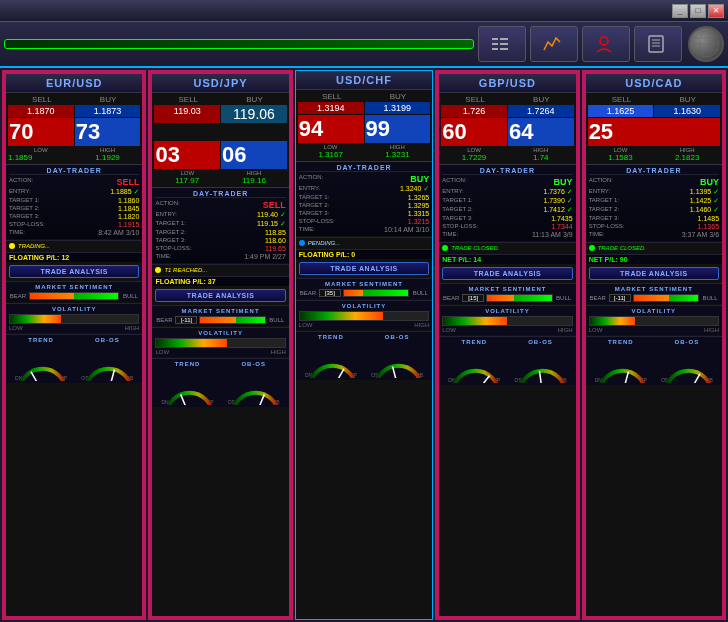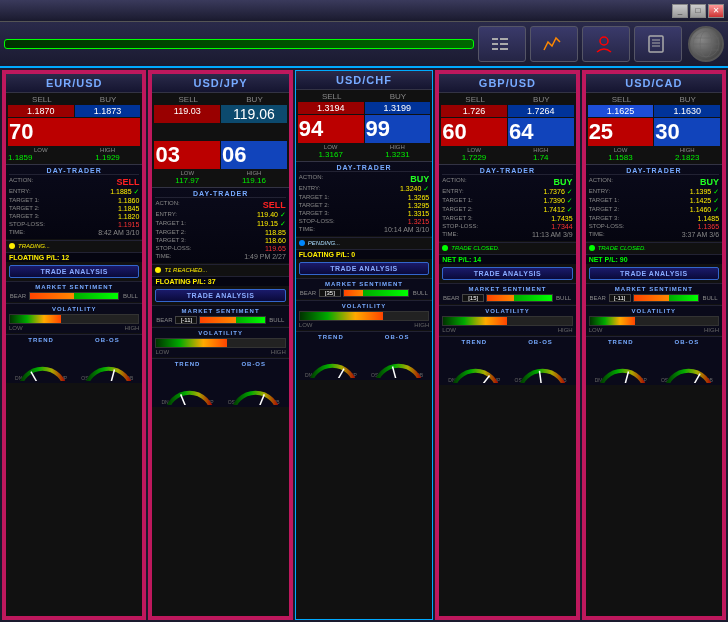--- a/index.html
+++ b/index.html
@@ -399,20 +399,21 @@
       <div class="sell-buy-labels">
         <span>SELL</span>
         <span>BUY</span>
       </div>
       <div style="display:flex;gap:1px;margin-bottom:1px;">
         <div style="flex:1;text-align:center;font-size:9px;padding:1px;background:#990000;color:#fff;">1.1870</div>
         <div style="flex:1;text-align:center;font-size:9px;padding:1px;background:#003399;color:#fff;">1.1873</div>
       </div>
       <div class="price-big-row">
         <div class="price-big sell">70</div>
+        <div class="price-big buy">73</div>
       </div>
       <div style="display:flex;gap:1px;margin-top:1px;">
         <div style="flex:1;text-align:center;font-size:6px;color:#888;">LOW</div>
         <div style="flex:1;text-align:center;font-size:6px;color:#888;">HIGH</div>
       </div>
       <div style="display:flex;gap:1px;">
         <div style="flex:1;font-size:8px;color:#00ee00;">1.1859</div>
         <div style="flex:1;text-align:center;font-size:8px;color:#00ee00;">1.1929</div>
       </div>
     </div>
@@ -982,21 +983,20 @@
       <div class="sell-buy-labels">
         <span>SELL</span>
         <span>BUY</span>
       </div>
       <div style="display:flex;gap:1px;margin-bottom:1px;">
         <div style="flex:1;text-align:center;font-size:9px;padding:1px;background:#1d4ed8;color:#fff;">1.1625</div>
         <div style="flex:1;text-align:center;font-size:9px;padding:1px;background:#003399;color:#fff;">1.1630</div>
       </div>
       <div class="price-big-row">
         <div class="price-big sell">25</div>
-        <div class="price-big buy">30</div>
       </div>
       <div style="display:flex;gap:1px;margin-top:1px;">
         <div style="flex:1;text-align:center;font-size:6px;color:#888;">LOW</div>
         <div style="flex:1;text-align:center;font-size:6px;color:#888;">HIGH</div>
       </div>
       <div style="display:flex;gap:1px;">
         <div style="flex:1;text-align:center;font-size:8px;color:#00ee00;">1.1583</div>
         <div style="flex:1;text-align:center;font-size:8px;color:#00ee00;">2.1823</div>
       </div>
     </div>

